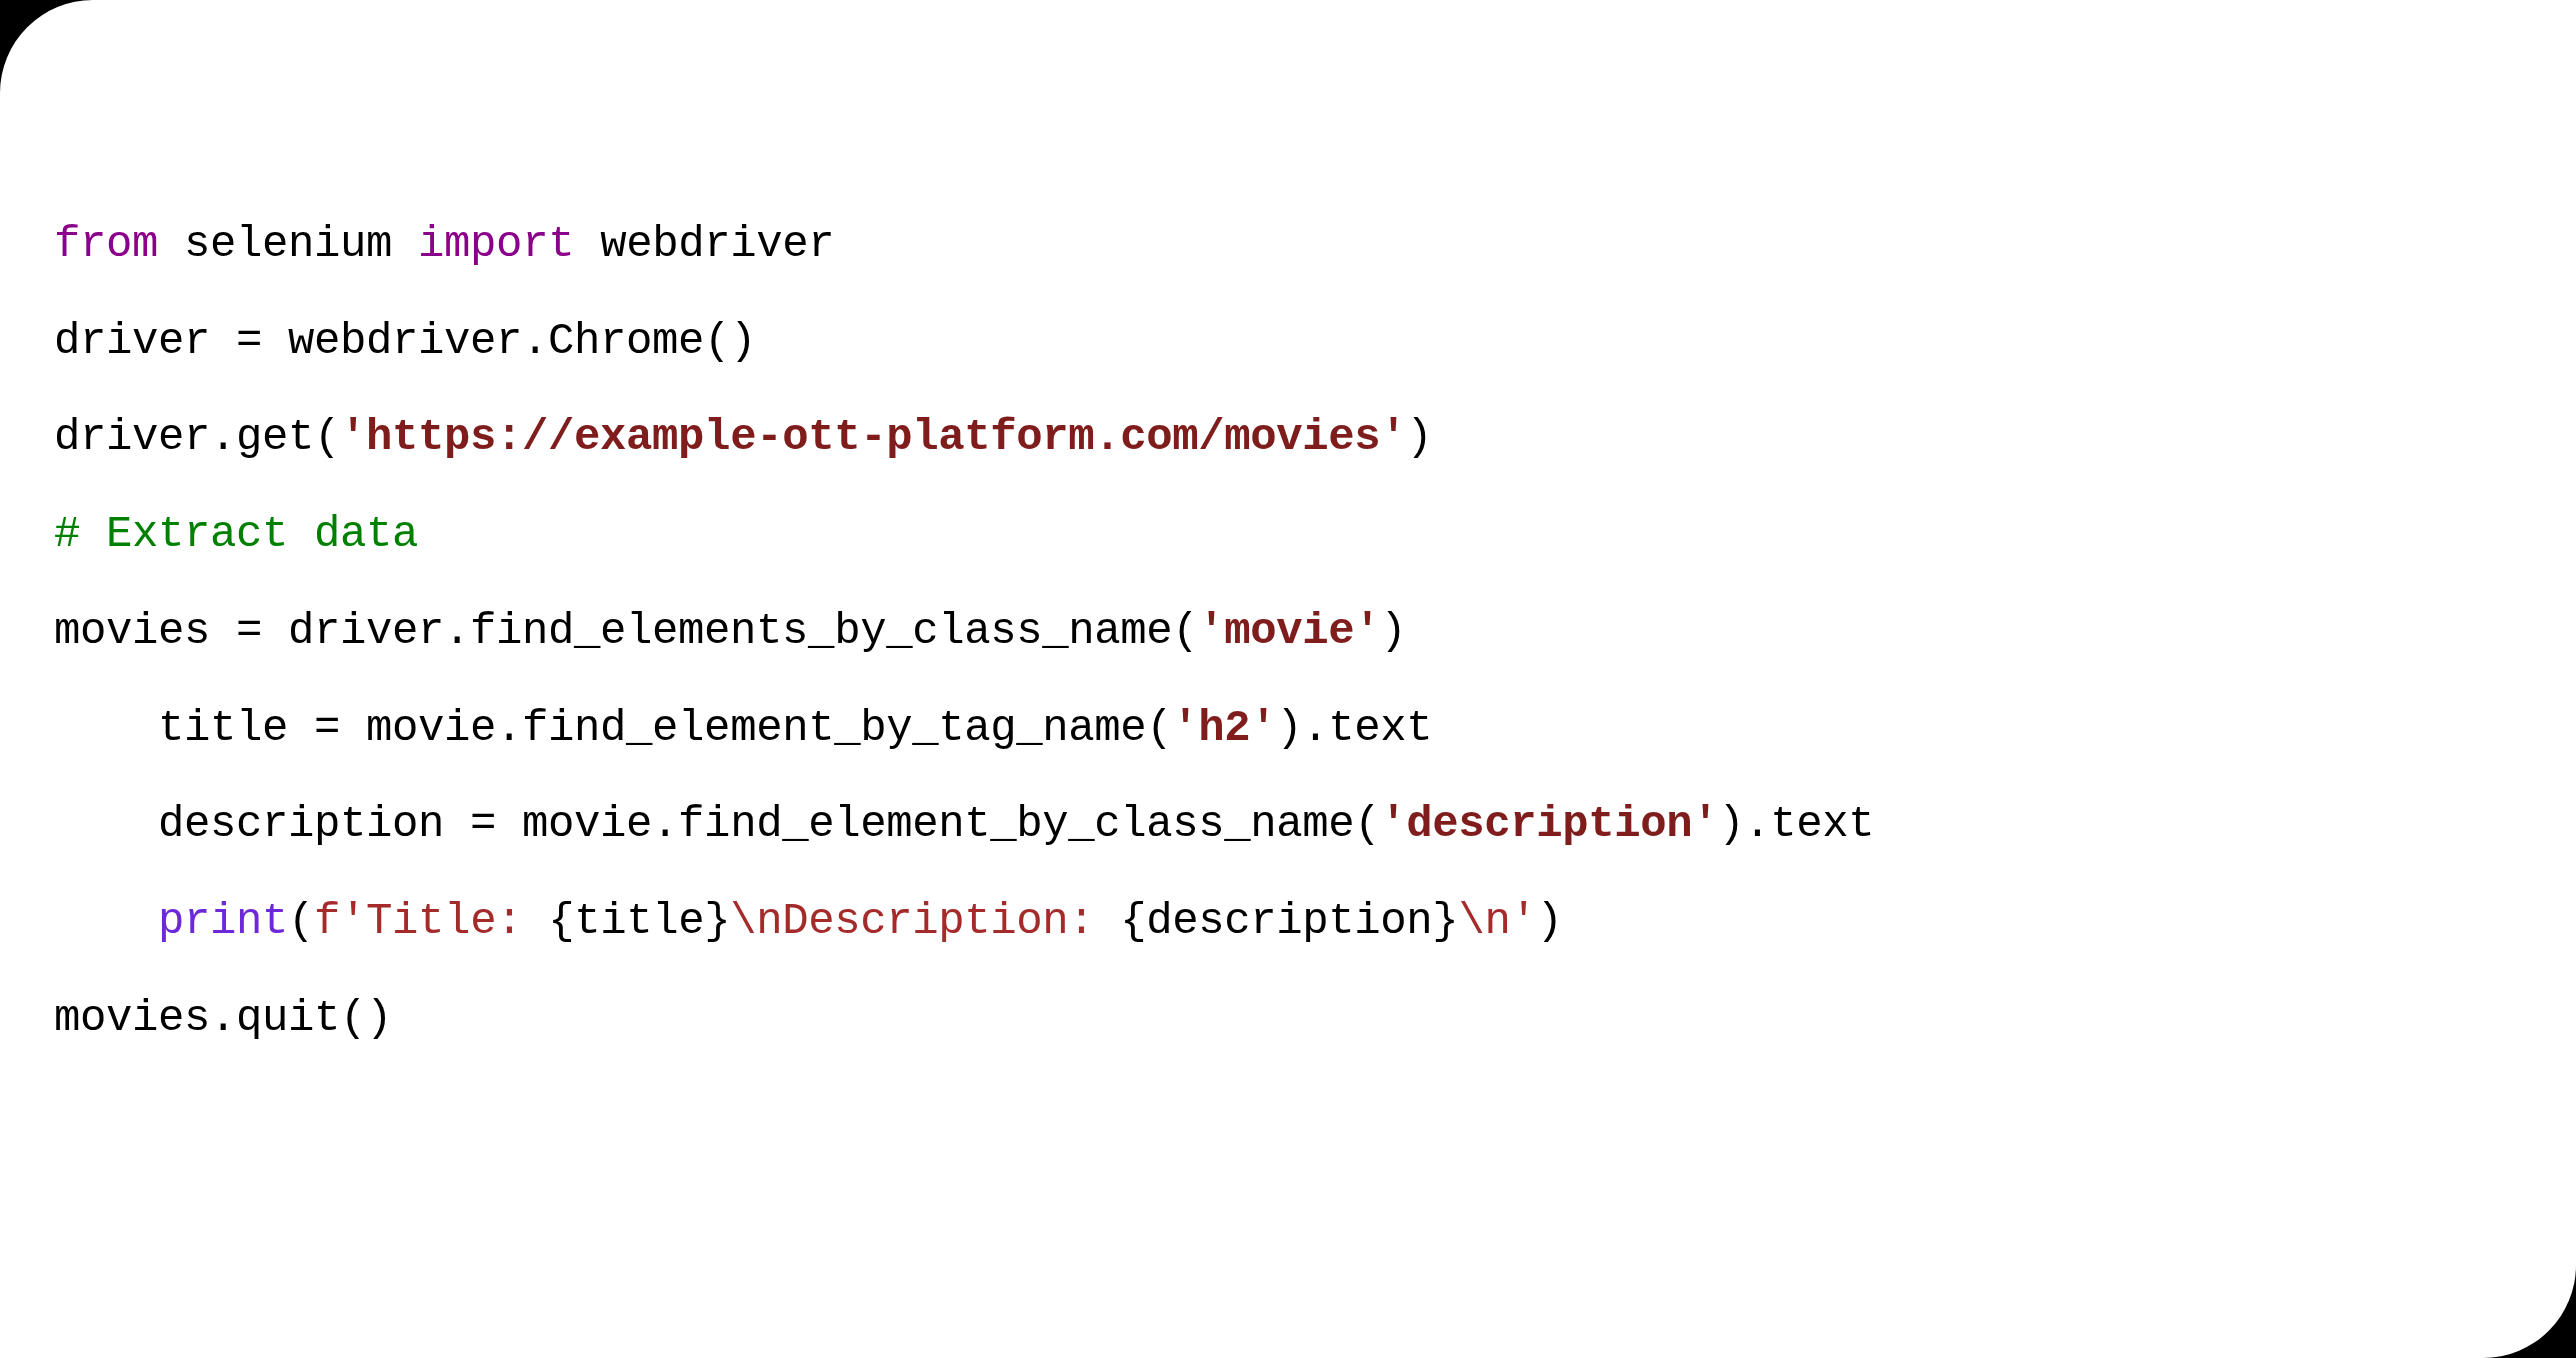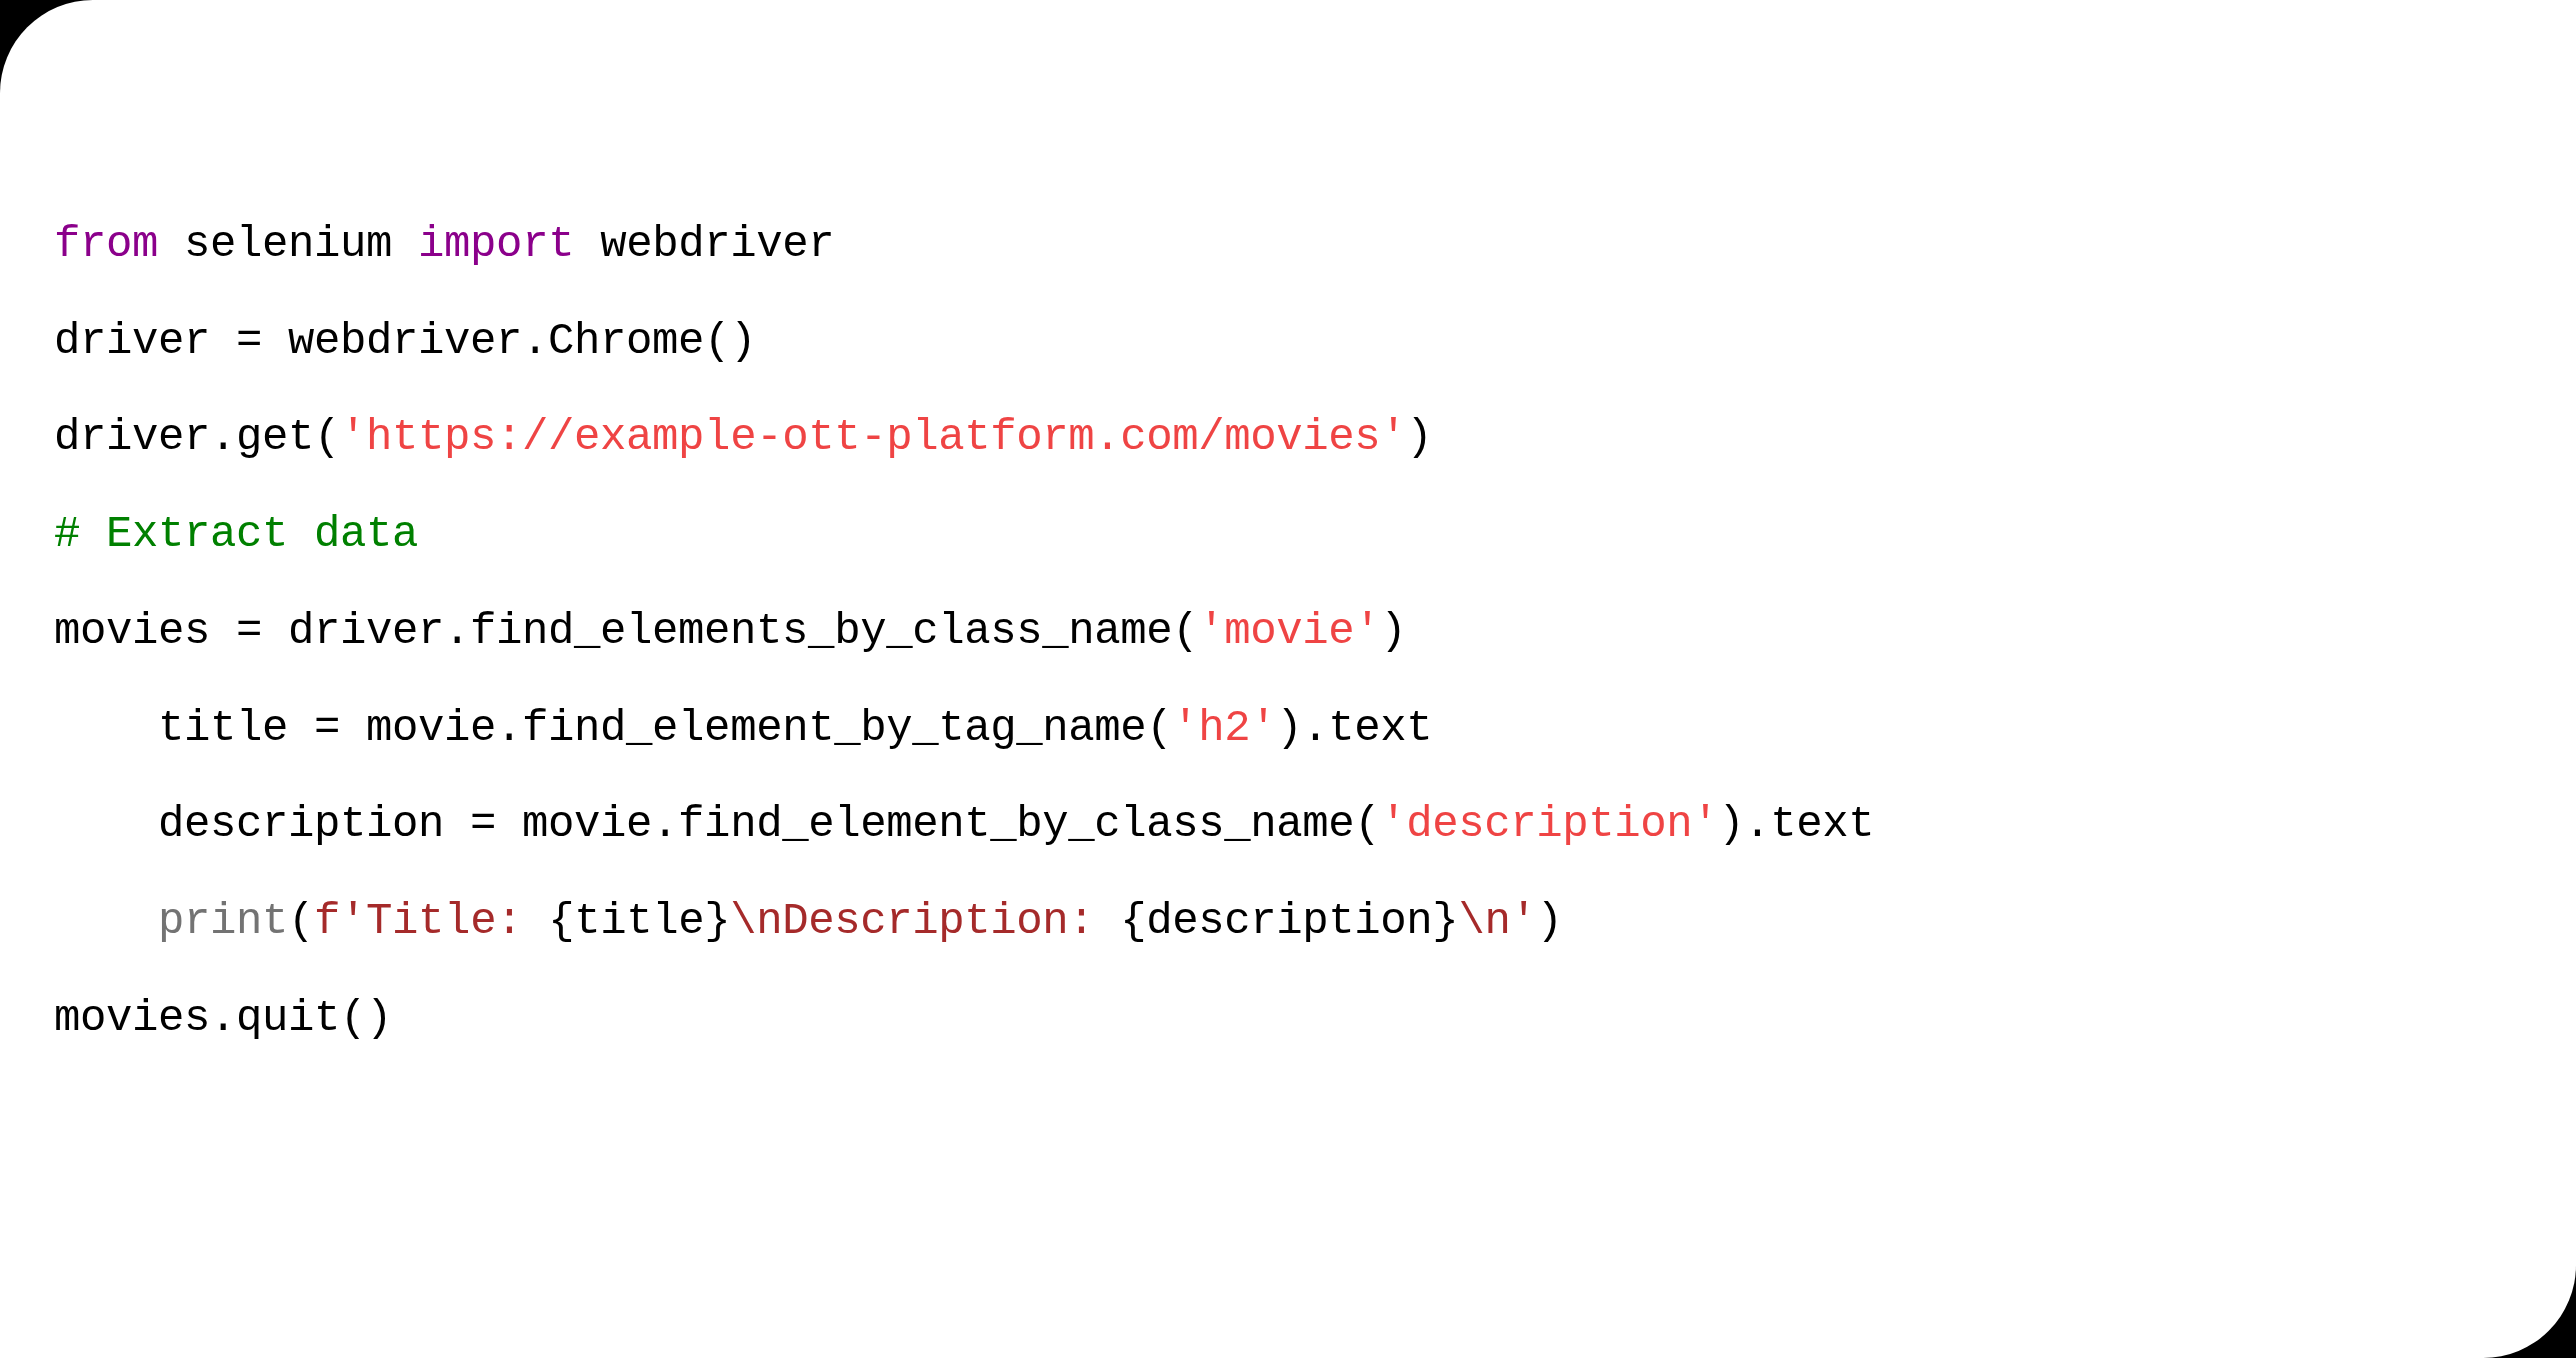--- a/index.html
+++ b/index.html
@@ -26,23 +26,23 @@
       font-size: 44px;
       line-height: 1.1;
       white-space: pre;
       font-family: 'Consolas', 'Monaco', 'Courier New', monospace;
       letter-spacing: -0.4px;
     }
     .line {
       display: block;
     }
     .kw { color: #8B008B; }
-    .str { color: #ef4444; } 
+    .str { color: #7f1d1d; font-weight: bold; } 
     .comment { color: #008000; } 
-    .builtin { color: #737373; } 
+    .builtin { color: #6d28d9; } 
     .fstr-prefix { color: #A52A2A; }
     .fstr { color: #A52A2A; }
     .fstr-brace { color: #000; }
     .esc { color: #A52A2A; }
     .plain { color: #000; }
     .indent { white-space: pre; }
   </style>
 </head>
 <body>
 

